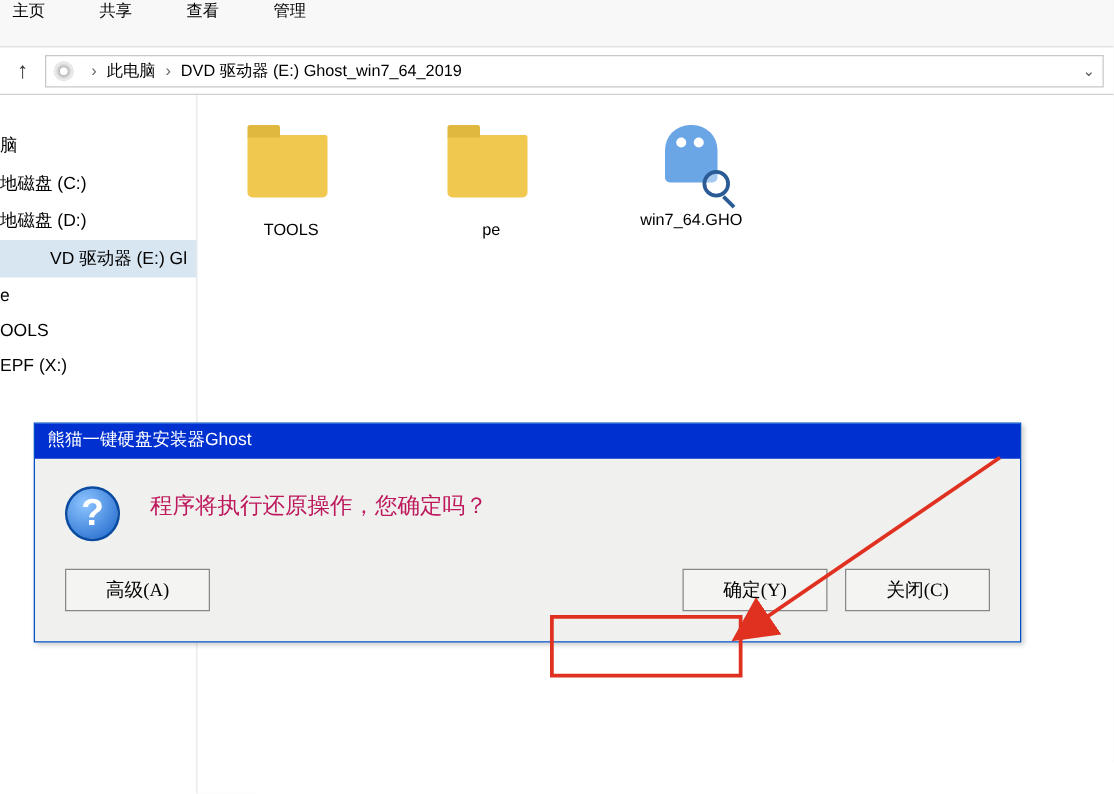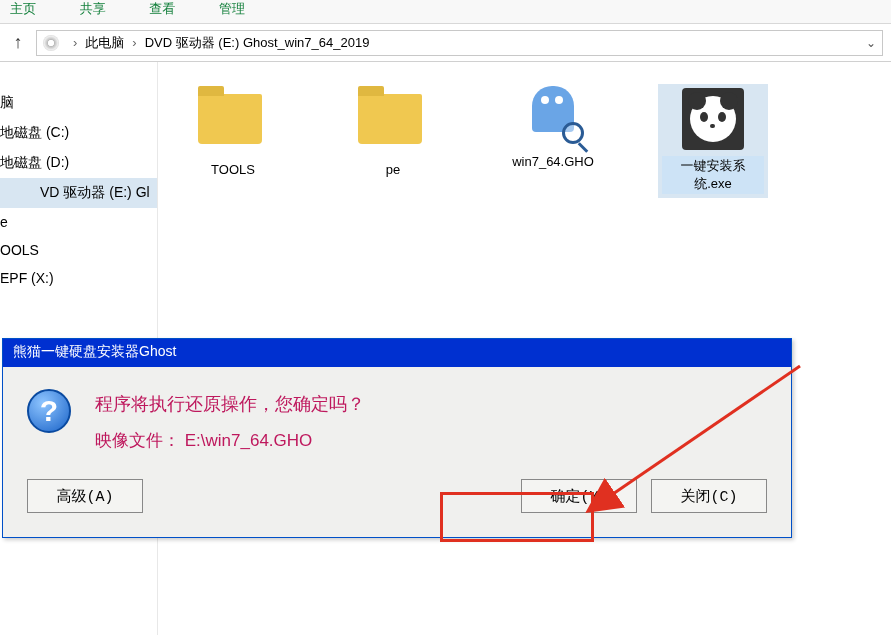--- a/index.html
+++ b/index.html
@@ -4,26 +4,26 @@
 <style>
   * { box-sizing: border-box; font-family: "Microsoft YaHei", "SimSun", sans-serif; }
   body {
     margin: 0; padding: 0;
     width: 891px; height: 635px;
     background: #f4f4f4;
     overflow: hidden;
     position: relative;
   }
   .menubar {
-    height: 24px;
+    height: 38px;
     padding: 0 10px;
     background: #f8f8f8;
     border-bottom: 1px solid #d8d8d8;
     font-size: 13px;
-    color: #15803d;
+    color: #000000;
   }
   .menubar span { margin-right: 40px; }
   .addressbar {
     height: 38px;
     display: flex; align-items: center;
     padding: 4px 8px;
     border-bottom: 1px solid #d0d0d0;
     background: #fff;
   }
   .up-arrow {
@@ -169,21 +169,21 @@
   }
   .file.selected .name {
     background: #cde3f6;
     display: inline-block;
     padding: 1px 2px;
   }
 
   
   .dialog {
     position: absolute;
-    left: 2px; top: 338px;
+    left: 27px; top: 338px;
     width: 790px;
     border: 1px solid #0050c8;
     background: #f0f0ee;
     box-shadow: 2px 2px 4px rgba(0,0,0,0.2);
   }
   .dialog .titlebar {
     height: 28px;
     background: #0030d0;
     color: #fff;
     font-size: 14px;
@@ -219,21 +219,21 @@
     padding: 0 24px 24px;
     gap: 14px;
   }
   .dialog-buttons .spacer { flex: 1; }
   .wbtn {
     min-width: 116px;
     height: 34px;
     border: 1px solid #888;
     background: #f4f4f2;
     font-size: 15px;
-    font-family: Liberation Mono, monospace;
+    font-family: Liberation Serif, serif;
     display: flex; align-items: center; justify-content: center;
     cursor: pointer;
   }
   .highlight-box {
     position: absolute;
     border: 3px solid #e03020;
     pointer-events: none;
   }
   .hb1 { left: 440px; top: 492px; width: 154px; height: 50px; }
   .arrow-svg {
@@ -289,42 +289,29 @@
         </div>
       <div class="name">pe</div>
     </div>
     <div class="file">
       <div class="ico gho-ico">
         <div class="gho-ghost"></div>
         <div class="gho-mag"></div>
       </div>
       <div class="name">win7_64.GHO</div>
     </div>
-    <div class="file selected exe-wrap">
-      <div class="exe-ico">
-        <div class="exe-face">
-          <div class="exe-eyes"></div>
-          <div class="exe-nose"></div>
-        </div>
-      </div>
-      <div class="name" style="margin-top:6px">一键安装系统.exe</div>
-    </div>
   </div>
 </div>
 
 <div class="dialog">
   <div class="titlebar">熊猫一键硬盘安装器Ghost</div>
   <div class="body">
     <div class="q-icon">?</div>
     <div class="dialog-text">
       <div class="prompt">程序将执行还原操作，您确定吗？</div>
-      <div>
-        <span>映像文件：</span>
-        <span>E:\win7_64.GHO</span>
-      </div>
     </div>
   </div>
   <div class="dialog-buttons">
     <div class="wbtn">高级(A)</div>
     <div class="spacer"></div>
     <div class="wbtn">确定(Y)</div>
     <div class="wbtn">关闭(C)</div>
   </div>
 </div>
 

